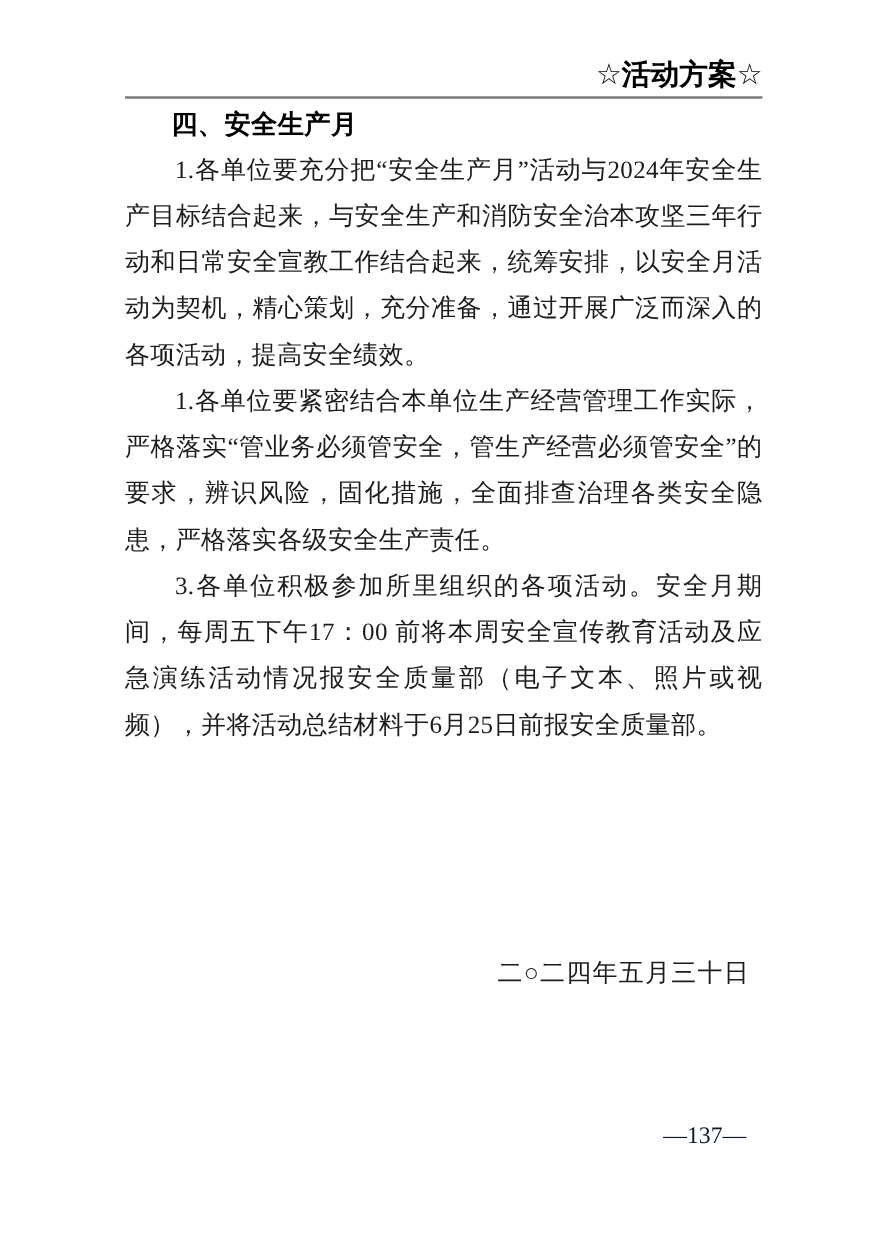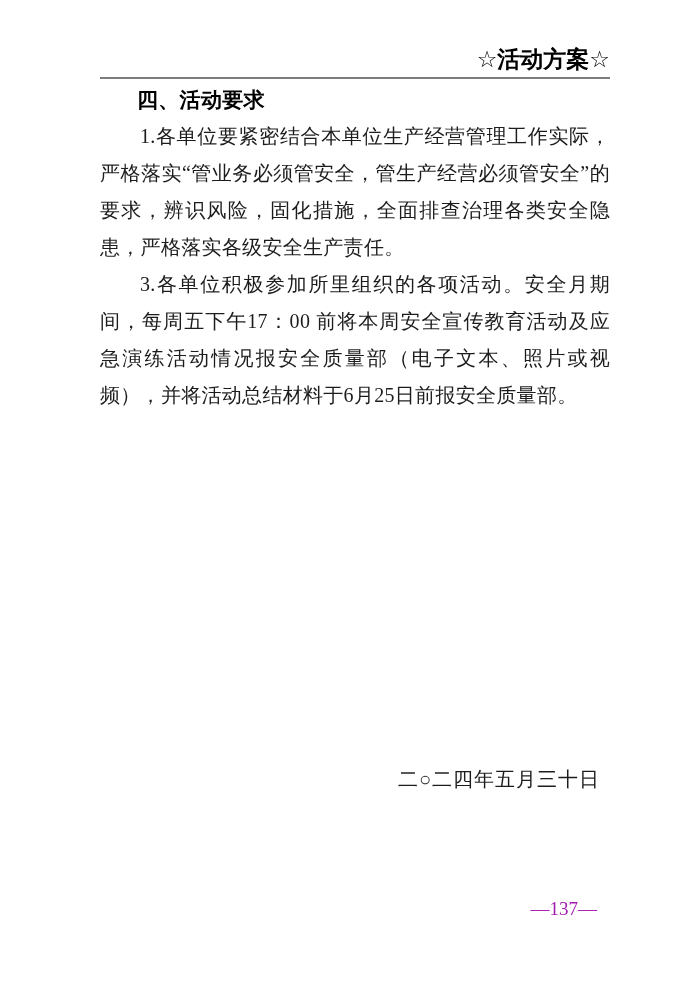--- a/index.html
+++ b/index.html
@@ -77,37 +77,38 @@
   .page-number {
     position: absolute;
     top: 897px;
     left: 0;
     width: 510px;
     box-sizing: border-box;
     padding-right: 13px;
     text-align: right;
     font-size: 19px;
     line-height: 24px;
-    color: #a21caf;
+    color: #0f172a;
   }
 </style>
 </head>
 <body>
 
 <div class="page">
   <div class="content">
 
     <div class="header">
       <span>☆活动方案☆</span>
     </div>
 
     <div class="rule"></div>
 
     <div class="body-text">
-      <p class="heading">四、活动要求</p>
+      <p class="heading">四、安全生产月</p>
+      <p class="para">1.各单位要充分把“安全生产月”活动与2024年安全生产目标结合起来，与安全生产和消防安全治本攻坚三年行动和日常安全宣教工作结合起来，统筹安排，以安全月活动为契机，精心策划，充分准备，通过开展广泛而深入的各项活动，提高安全绩效。</p>
       <p class="para">1.各单位要紧密结合本单位生产经营管理工作实际，严格落实“管业务必须管安全，管生产经营必须管安全”的要求，辨识风险，固化措施，全面排查治理各类安全隐患，严格落实各级安全生产责任。</p>
       <p class="para">3.各单位积极参加所里组织的各项活动。安全月期间，每周五下午17：00 前将本周安全宣传教育活动及应急演练活动情况报安全质量部（电子文本、照片或视频），并将活动总结材料于6月25日前报安全质量部。</p>
     </div>
 
     <div class="signature">
       <div class="sig-date">二○二四年五月三十日</div>
     </div>
 
     <div class="page-number">—137—</div>
 

